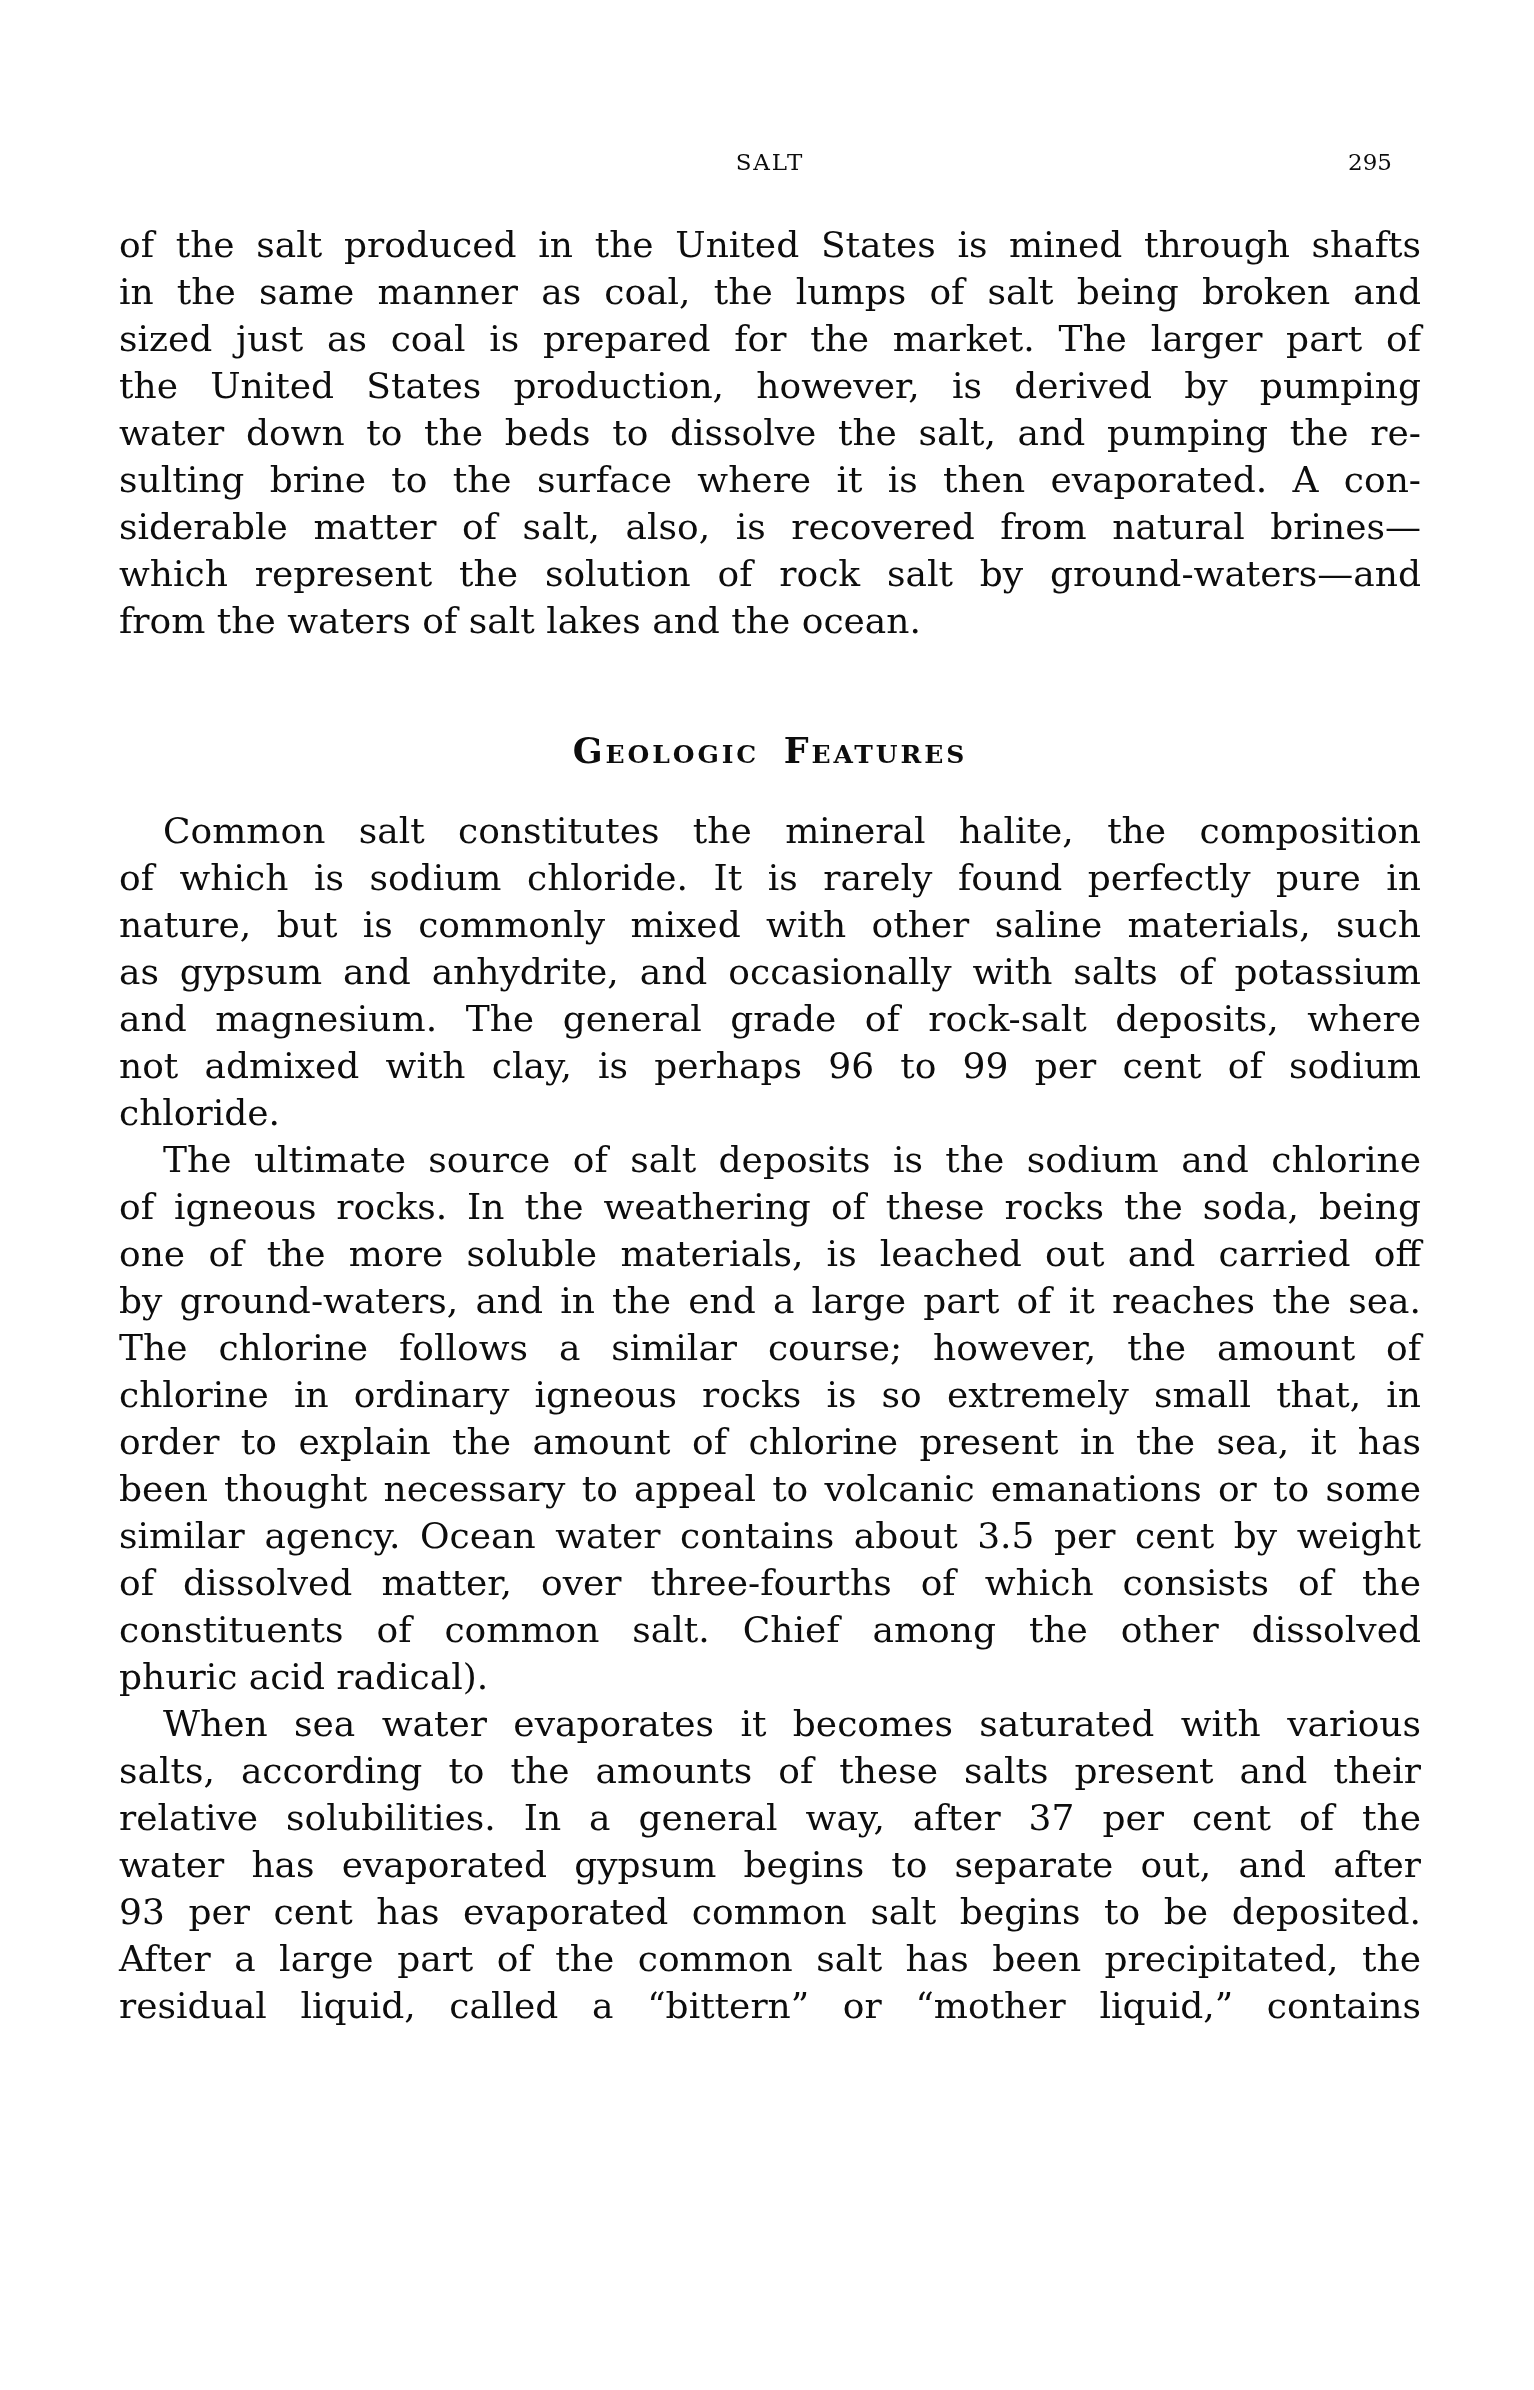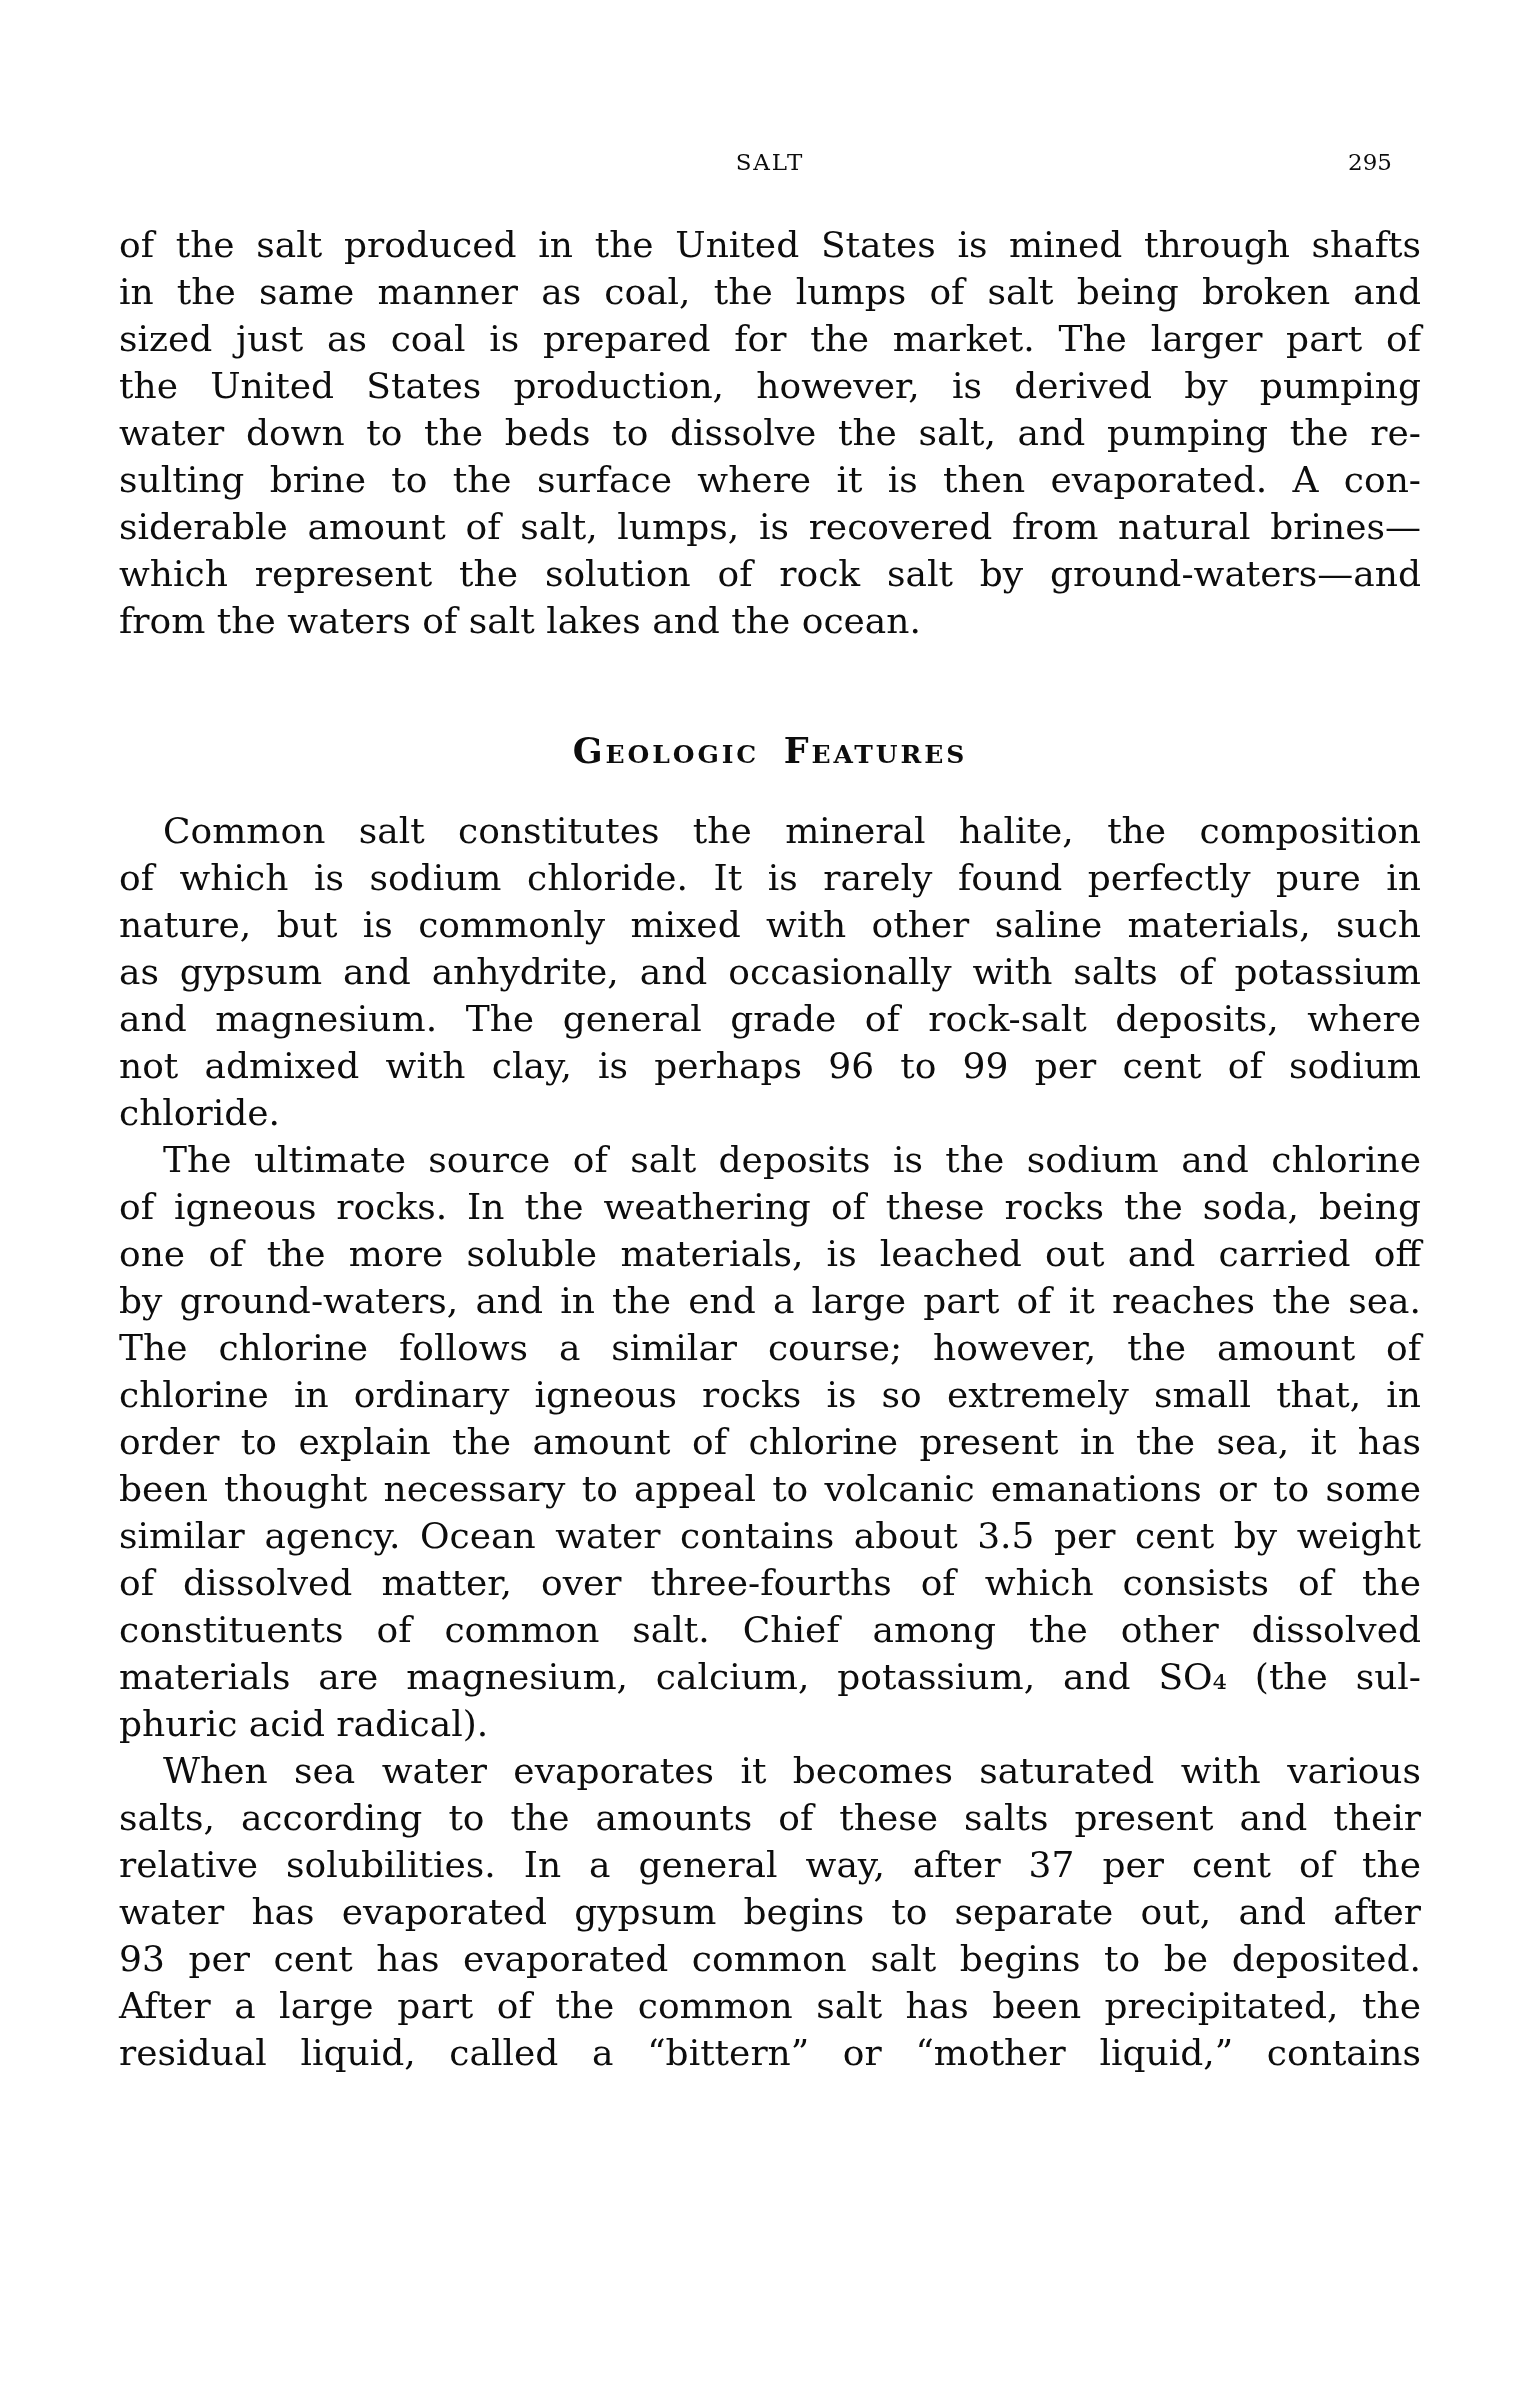--- a/index.html
+++ b/index.html
@@ -76,21 +76,21 @@
 
   <div class="body-text">
 
     <div class="para">
         <div class="line">of the salt produced in the United States is mined through shafts</div>
         <div class="line">in the same manner as coal, the lumps of salt being broken and</div>
         <div class="line">sized just as coal is prepared for the market. The larger part of</div>
         <div class="line">the United States production, however, is derived by pumping</div>
         <div class="line">water down to the beds to dissolve the salt, and pumping the re-</div>
         <div class="line">sulting brine to the surface where it is then evaporated. A con-</div>
-        <div class="line">siderable amount of salt, lumps, is recovered from natural brines—</div>
+        <div class="line">siderable matter of salt, also, is recovered from natural brines—</div>
         <div class="line">which represent the solution of rock salt by ground-waters—and</div>
         <div class="line last">from the waters of salt lakes and the ocean.</div>
       </div>
 
     <h2 class="section-heading">Geologic Features</h2>
 
     <div class="para">
         <div class="line indent">Common salt constitutes the mineral halite, the composition</div>
         <div class="line">of which is sodium chloride. It is rarely found perfectly pure in</div>
         <div class="line">nature, but is commonly mixed with other saline materials, such</div>
@@ -105,21 +105,20 @@
         <div class="line">of igneous rocks. In the weathering of these rocks the soda, being</div>
         <div class="line">one of the more soluble materials, is leached out and carried off</div>
         <div class="line">by ground-waters, and in the end a large part of it reaches the sea.</div>
         <div class="line">The chlorine follows a similar course; however, the amount of</div>
         <div class="line">chlorine in ordinary igneous rocks is so extremely small that, in</div>
         <div class="line">order to explain the amount of chlorine present in the sea, it has</div>
         <div class="line">been thought necessary to appeal to volcanic emanations or to some</div>
         <div class="line">similar agency. Ocean water contains about 3.5 per cent by weight</div>
         <div class="line">of dissolved matter, over three-fourths of which consists of the</div>
         <div class="line">constituents of common salt. Chief among the other dissolved</div>
-        <div class="line">materials are magnesium, calcium, potassium, and SO₄ (the sul-</div>
         <div class="line last">phuric acid radical).</div>
       </div>
 
     <div class="para">
         <div class="line indent">When sea water evaporates it becomes saturated with various</div>
         <div class="line">salts, according to the amounts of these salts present and their</div>
         <div class="line">relative solubilities. In a general way, after 37 per cent of the</div>
         <div class="line">water has evaporated gypsum begins to separate out, and after</div>
         <div class="line">93 per cent has evaporated common salt begins to be deposited.</div>
         <div class="line">After a large part of the common salt has been precipitated, the</div>

